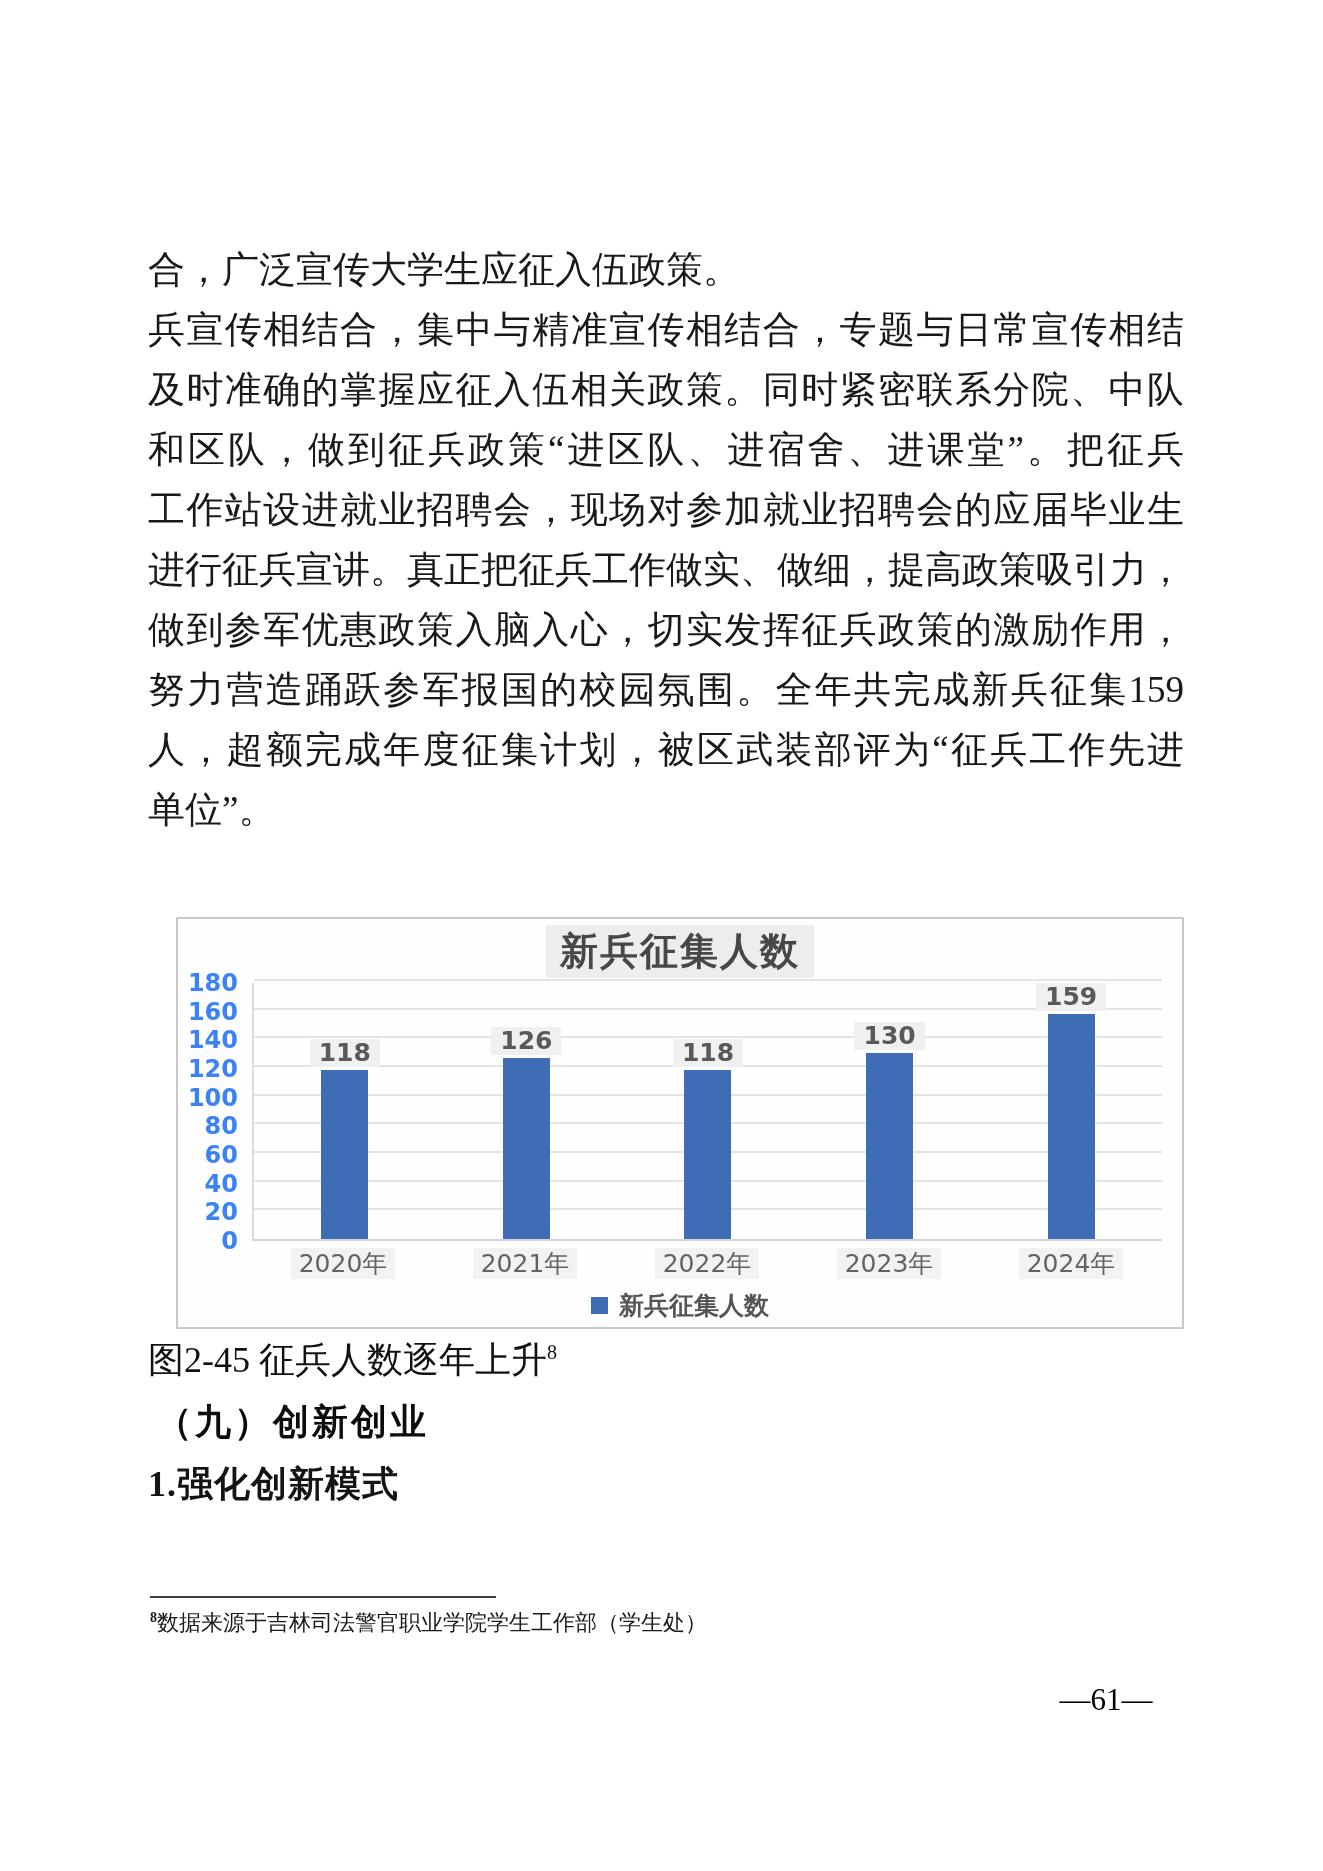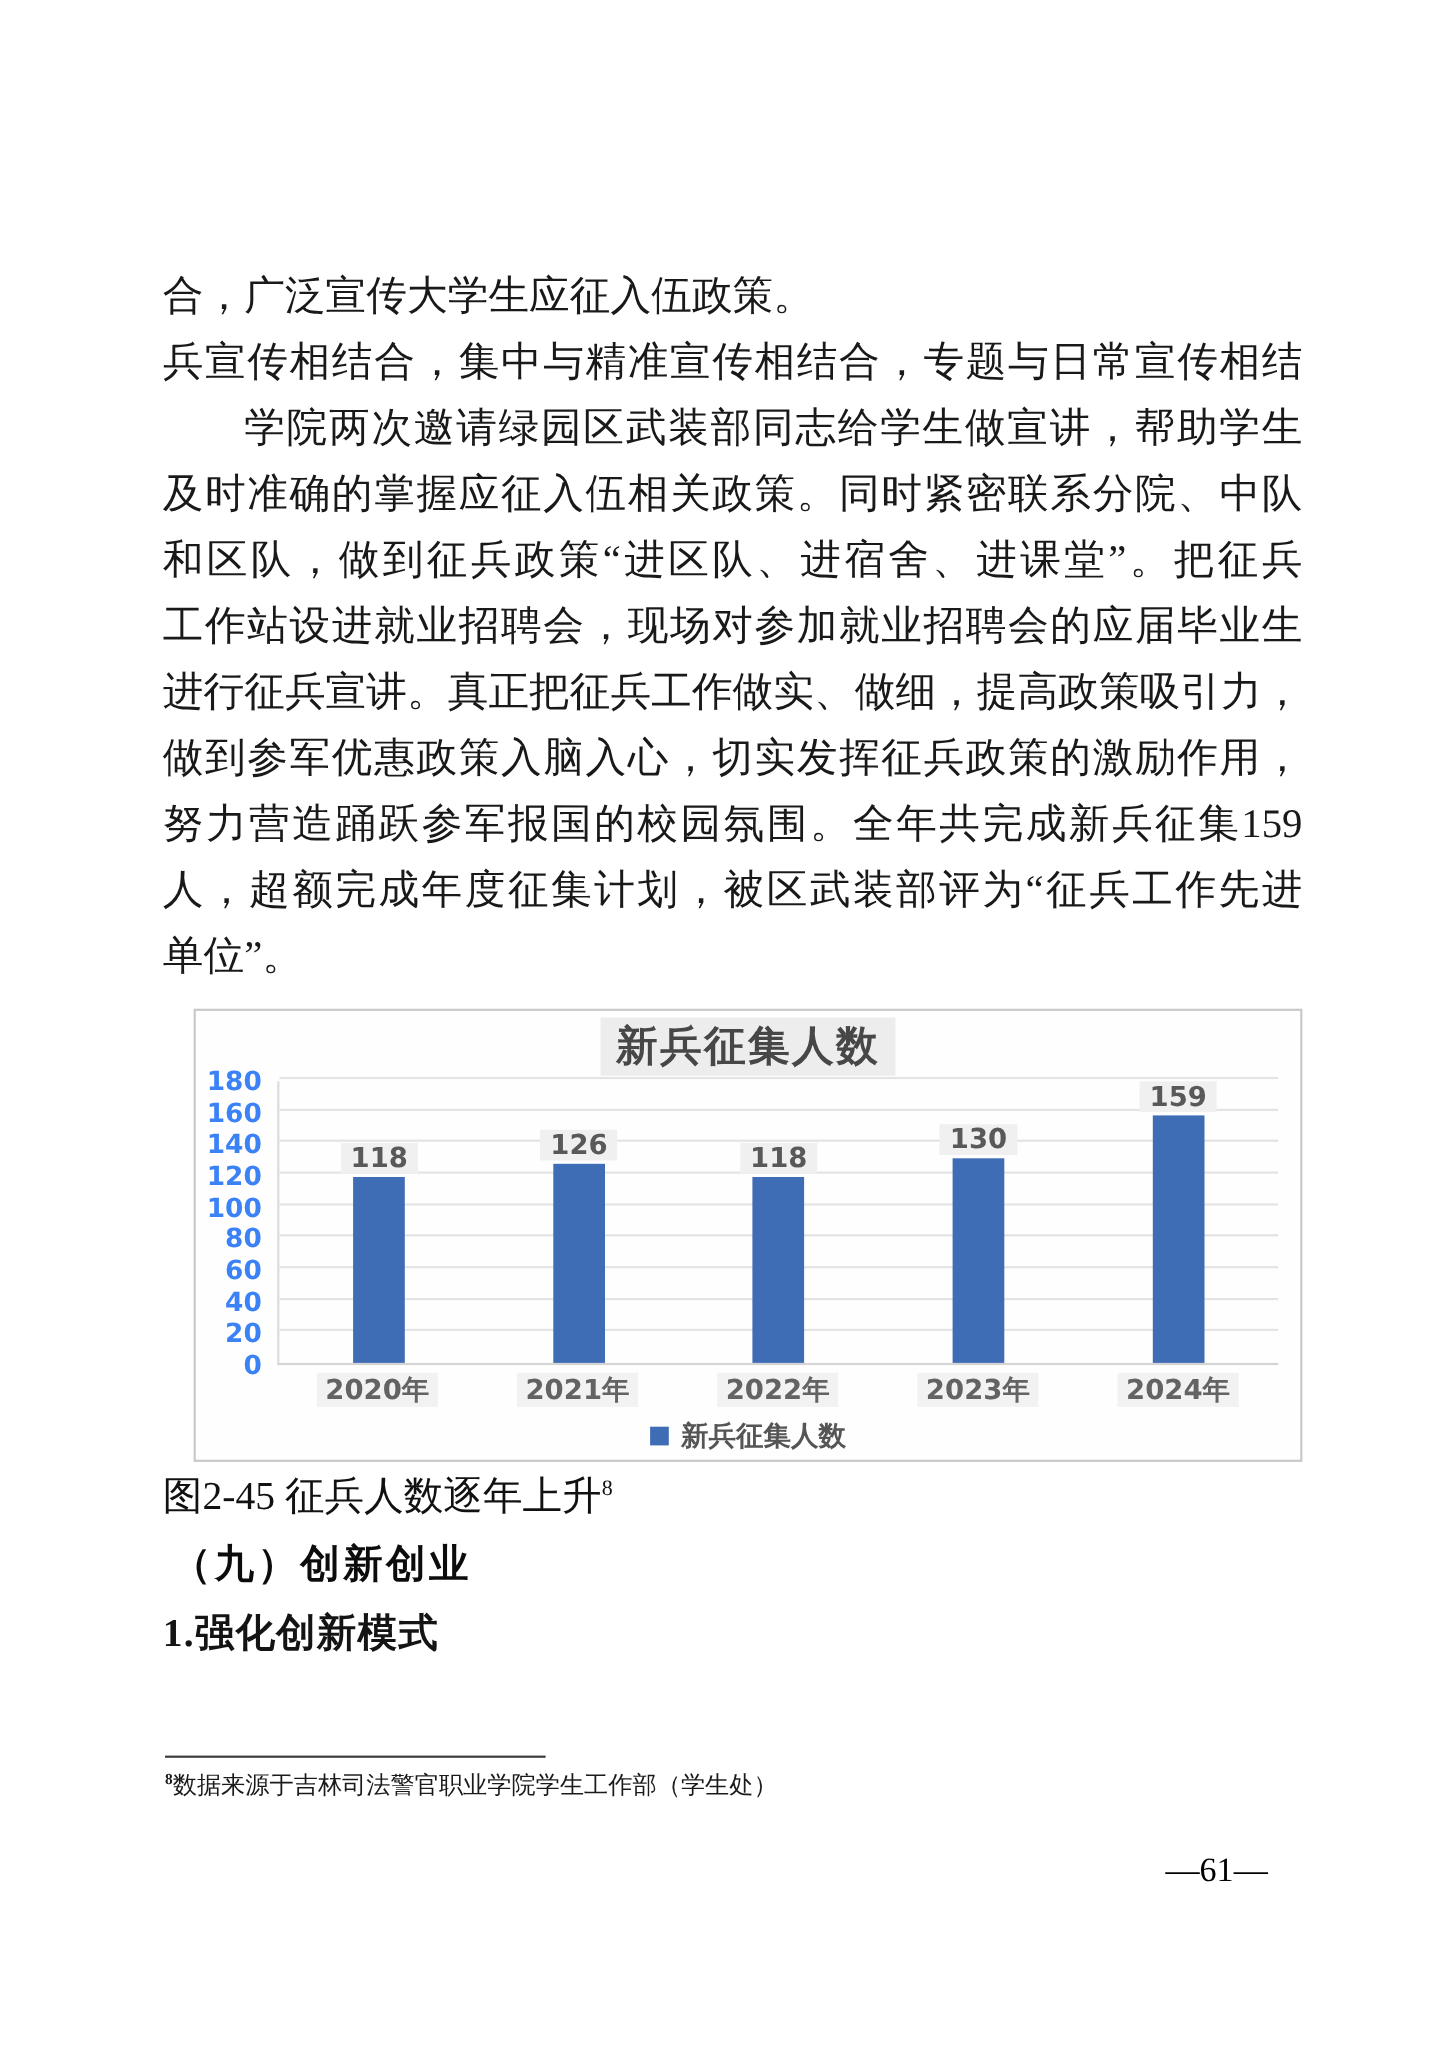--- a/index.html
+++ b/index.html
@@ -42,21 +42,21 @@
     border-left:2px solid #dcdcdc;border-bottom:2px solid #d4d4d4;
   }
   .gridline{position:absolute;left:0;right:0;height:2px;background:#e4e4e4;}
   .slot{flex:1;display:flex;flex-direction:column;align-items:center;justify-content:flex-end;height:100%;position:relative;z-index:2;}
   .dlabel{
     font-size:25px;font-weight:bold;color:#595959;line-height:26px;
     background:#f0f0f0;padding:1px 9px;margin-bottom:3px;
   }
   .bar{width:47px;}
   .xrow{display:flex;margin-left:74px;padding-right:20px;height:44px;align-items:center;}
-  .xlabel{flex:1;text-align:center;font-size:25px;font-weight:bold;color:#636363;}
+  .xlabel{flex:1;text-align:center;font-size:25px;font-weight:normal;color:#636363;}
   .xlabel span{background:#f2f2f2;padding:1px 8px;}
   .legend-row{height:40px;display:flex;align-items:center;justify-content:center;gap:11px;}
   .legend-swatch{width:17px;height:17px;display:inline-block;}
   .legend-label{font-size:25px;font-weight:bold;color:#555555;}
   
   .caption{
     position:absolute;left:148px;top:1336px;width:1036px;
     font-size:36px;color:#111;
   }
   .caption sup{font-size:20px;}
@@ -80,21 +80,20 @@
   }
 </style>
 </head>
 <body>
 
 <div class="page">
 
   <div class="body-block">
       <div class="bline">合，广泛宣传大学生应征入伍政策。</div>
       <div class="bline j">兵宣传相结合，集中与精准宣传相结合，专题与日常宣传相结</div>
-      <div class="bline j ind">学院两次邀请绿园区武装部同志给学生做宣讲，帮助学生</div>
       <div class="bline j">及时准确的掌握应征入伍相关政策。同时紧密联系分院、中队</div>
       <div class="bline j">和区队，做到征兵政策“进区队、进宿舍、进课堂”。把征兵</div>
       <div class="bline j">工作站设进就业招聘会，现场对参加就业招聘会的应届毕业生</div>
       <div class="bline j">进行征兵宣讲。真正把征兵工作做实、做细，提高政策吸引力，</div>
       <div class="bline j">做到参军优惠政策入脑入心，切实发挥征兵政策的激励作用，</div>
       <div class="bline j">努力营造踊跃参军报国的校园氛围。全年共完成新兵征集159</div>
       <div class="bline j">人，超额完成年度征集计划，被区武装部评为“征兵工作先进</div>
       <div class="bline">单位”。</div>
     </div>
 

